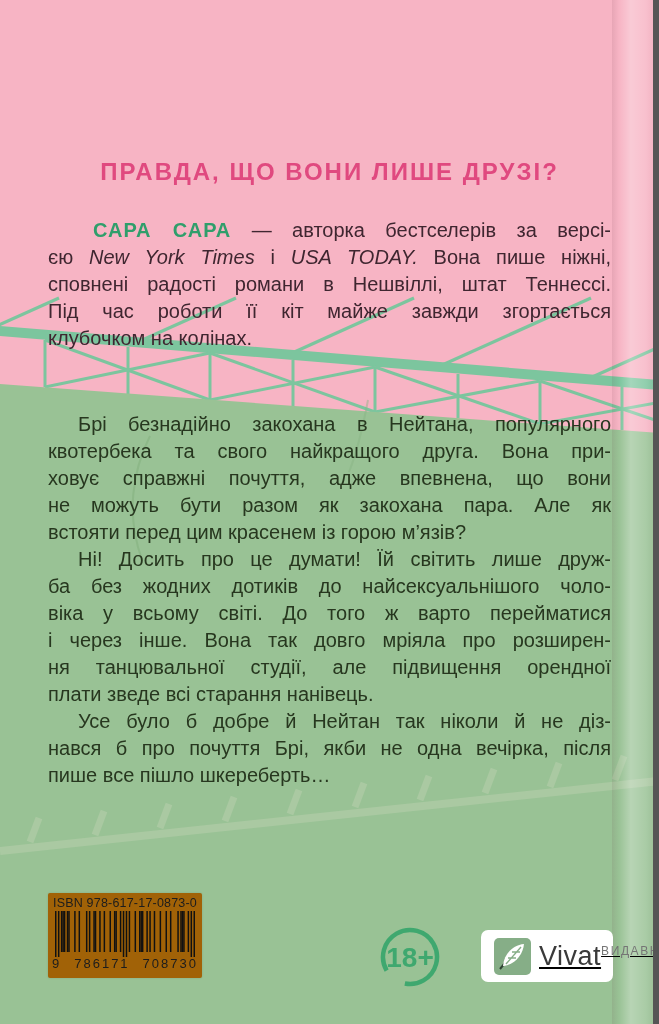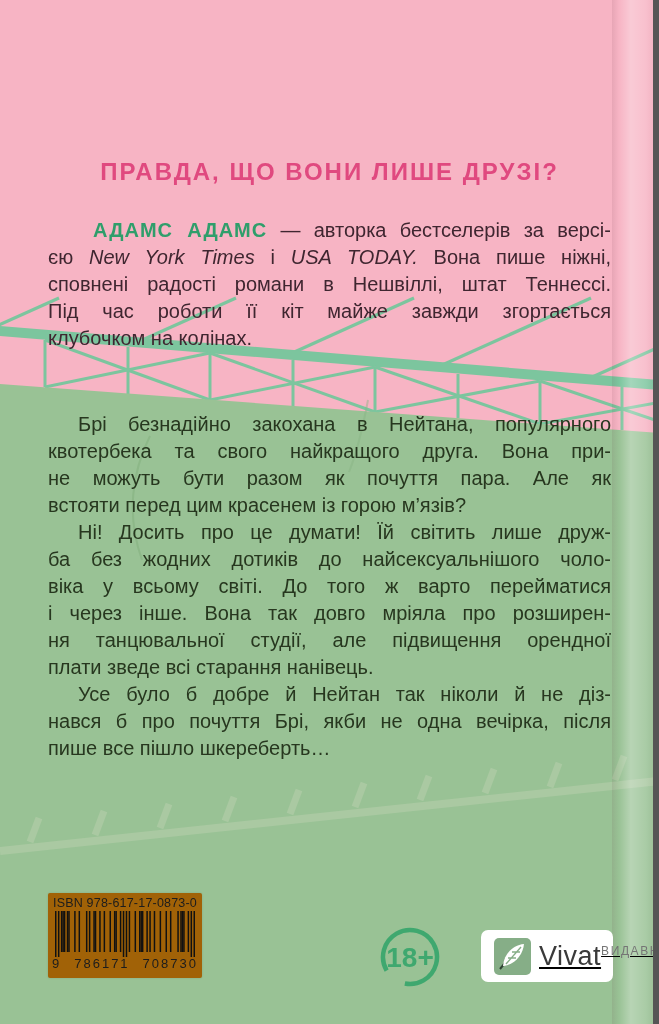--- a/index.html
+++ b/index.html
@@ -120,32 +120,33 @@
       <line x1="550" y1="787" x2="559" y2="763" stroke-width="7"></line>
       <line x1="615" y1="780" x2="624" y2="756" stroke-width="7"></line>
     </g>
   </svg>
 
   <div class="fold"></div>
 
   <div class="title">ПРАВДА, ЩО ВОНИ ЛИШЕ ДРУЗІ?</div>
 
   <div class="textblock author-bio">
-      <span class="jline" style="text-indent: 45px;"><span class="seg-name">АДАМС АДАМС</span><span> — авторка бестселерів за версі-</span></span>
+      <span class="jline" style="text-indent: 45px;"><span class="seg-name">САРА САРА</span><span> — авторка бестселерів за версі-</span></span>
       <span class="jline"><span>єю </span><span class="seg-i">New York Times</span><span> і </span><span class="seg-i">USA TODAY.</span><span> Вона пише ніжні,</span></span>
       <span class="jline">сповнені радості романи в Нешвіллі, штат Теннессі.</span>
       <span class="jline">Під час роботи її кіт майже завжди згортається</span>
       <span class="jline last">клубочком на колінах.</span>
     </div>
 
   <div class="textblock synopsis">
     <div>
         <span class="jline" style="text-indent: 30px;">Брі безнадійно закохана в Нейтана, популярного</span>
         <span class="jline">квотербека та свого найкращого друга. Вона при-</span>
-        <span class="jline">не можуть бути разом як почуття пара. Але як</span>
+        <span class="jline">ховує справжні почуття, адже впевнена, що вони</span>
+        <span class="jline">не можуть бути разом як закохана пара. Але як</span>
         <span class="jline last">встояти перед цим красенем із горою м’язів?</span>
       </div>
     <div>
         <span class="jline" style="text-indent: 30px;">Ні! Досить про це думати! Їй світить лише друж-</span>
         <span class="jline">ба без жодних дотиків до найсексуальнішого чоло-</span>
         <span class="jline">віка у всьому світі. До того ж варто перейматися</span>
         <span class="jline">і через інше. Вона так довго мріяла про розширен-</span>
         <span class="jline">ня танцювальної студії, але підвищення орендної</span>
         <span class="jline last">плати зведе всі старання нанівець.</span>
       </div>

